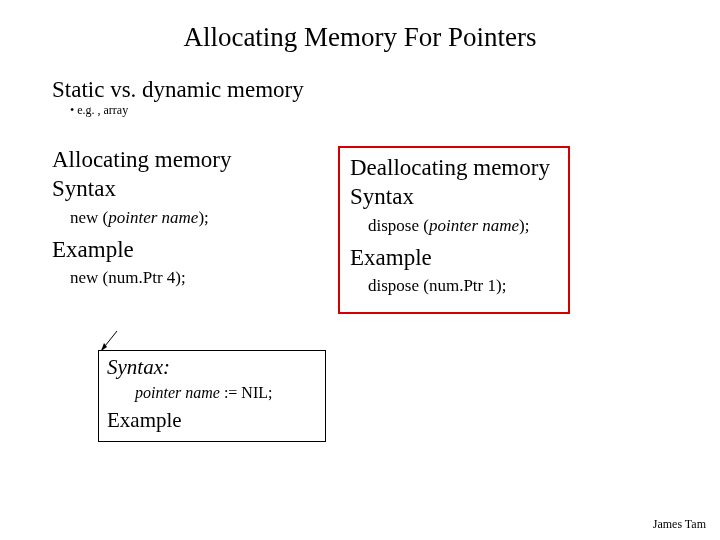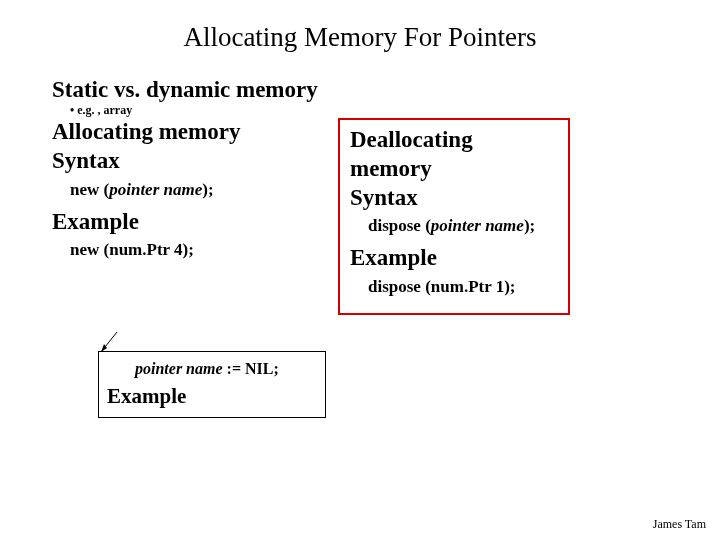--- a/index.html
+++ b/index.html
@@ -13,32 +13,32 @@
     overflow: hidden;
   }
   .title {
     font-size: 27px;
     text-align: center;
     padding-top: 22px;
     padding-bottom: 18px;
   }
   .content {
     padding-left: 52px;
-    font-weight: bold;
   }
   .subh {
     font-size: 23px;
     margin-top: 6px;
   }
   .bullet {
     font-size: 12px;
     margin-left: 18px;
   }
   .columns {
     display: flex;
+    margin-top: 28px;
   }
   .col-left {
     width: 286px;
   }
   .col-right-box {
     border: 2.5px solid #d40000;
     padding: 6px 10px 8px 10px;
     width: 232px;
   }
   .sect-head {
@@ -118,20 +118,21 @@
       <div class="code-line">dispose (num.Ptr 1);</div>
     </div>
 
   </div>
 
   <div class="bottom-box">
     <svg class="arrow" width="30" height="30">
       <line x1="24" y1="2" x2="8" y2="22" stroke="#000" stroke-width="1"></line>
       <polygon points="8,22 14,18 11,14" fill="#000"></polygon>
     </svg>
+    <div class="bb-head-i">Syntax:</div>
     <div class="bb-code">
       <span class="ital">pointer name</span><span> := NIL;</span>
     </div>
     <div class="bb-head">Example</div>
   </div>
 
 </div>
 
 <div class="footer">James Tam</div>
 

